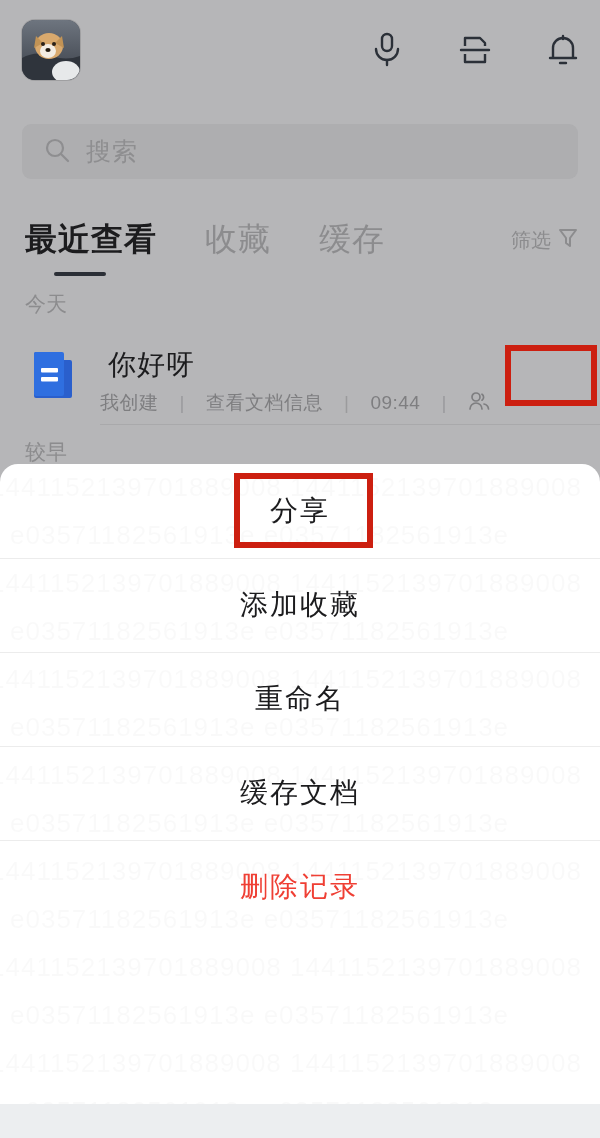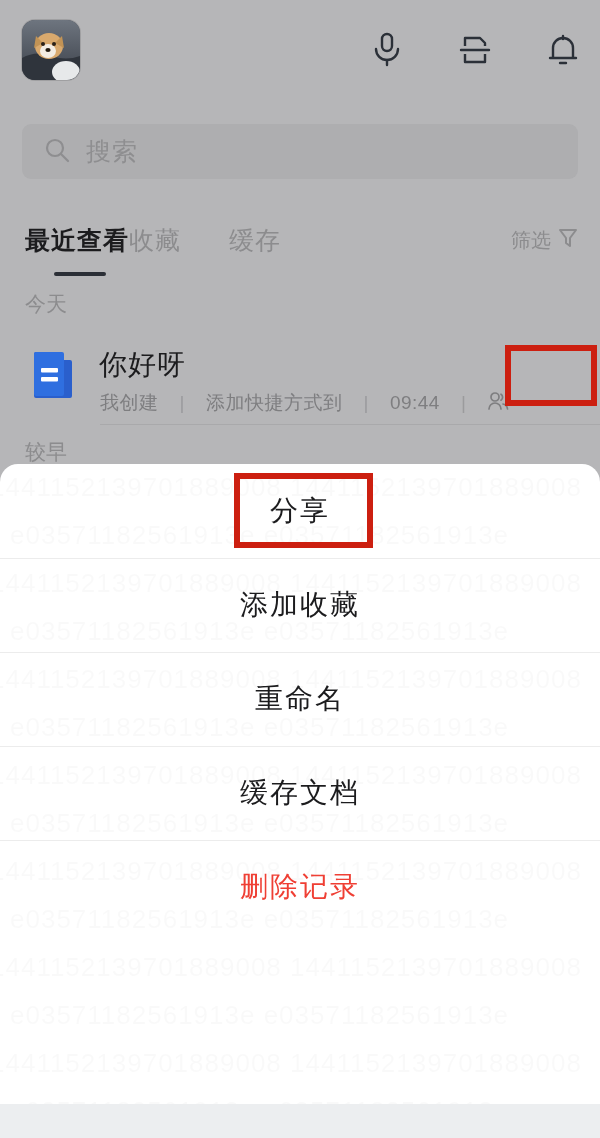--- a/index.html
+++ b/index.html
@@ -62,27 +62,27 @@
     letter-spacing: 1px;
   }
 
   
   .tabs {
     position: absolute; left: 0; top: 212px;
     width: 600px; height: 56px;
     display: flex; align-items: center;
   }
   .tab {
-    font-size: 25px;
+    font-size: 32px;
     color: #8c8c8e;
     letter-spacing: 1px;
   }
   .tab.active { color: #1c1c1e; font-weight: bold; }
   .tab-0 { margin-left: 25px; }
-  .tab-1 { }
+  .tab-1 { margin-left: 48px; }
   .tab-2 { margin-left: 48px; }
   .filter {
     margin-left: auto; margin-right: 22px;
     display: flex; align-items: center; gap: 7px;
     font-size: 20px; color: #8c8c8e;
   }
   .tab-underline {
     position: absolute; left: 54px; top: 272px;
     width: 52px; height: 4px;
     background: #2b2f36;
@@ -100,21 +100,21 @@
   
   .docrow {
     position: absolute; left: 0; top: 340px;
     width: 600px; height: 86px;
   }
   .doc-icon {
     position: absolute; left: 30px; top: 10px;
     width: 48px; height: 50px;
   }
   .doc-title {
-    position: absolute; left: 99px; top: 6px;
+    position: absolute; left: 108px; top: 6px;
     font-size: 28px; color: #1c1c1e;
     letter-spacing: 1px;
   }
   .doc-meta {
     position: absolute; left: 100px; top: 50px;
     font-size: 19px; color: #7e7e80;
     display: flex; align-items: center; gap: 21px;
     letter-spacing: 0.5px;
   }
   .meta-sep { color: #9b9b9d; }
@@ -276,21 +276,21 @@
           <path d="M6 2 h22 l6 6 v2 h6 a2 2 0 0 1 2 2 v34 a2 2 0 0 1 -2 2 h-34 a2 2 0 0 1 -2 -2 V4 a2 2 0 0 1 2 -2 z" fill="#2a5fcc"></path>
           <rect x="4" y="2" width="30" height="44" rx="2" fill="#2f6fe0"></rect>
           <rect x="11" y="18" width="17" height="4.5" rx="1" fill="#ffffff"></rect>
           <rect x="11" y="27" width="17" height="4.5" rx="1" fill="#ffffff"></rect>
         </svg>
       </span>
       <div class="doc-title">你好呀</div>
       <div class="doc-meta">
         <span>我创建</span>
         <span class="meta-sep">|</span>
-        <span>添加快捷方式到</span>
+        <span>查看文档信息</span>
         <span class="meta-sep">|</span>
         <span>09:44</span>
         <span class="meta-sep">|</span>
         <span>
           <svg width="22" height="20" viewBox="0 0 22 20" fill="none" stroke="#7e7e80" stroke-width="1.7">
             <circle cx="8" cy="6" r="4"></circle>
             <path d="M2 18 a6 6 0 0 1 12 0" stroke-linecap="round"></path>
             <path d="M14 3.2 a3.6 3.6 0 0 1 0 6" stroke-linecap="round"></path>
             <path d="M16 13 a5.6 5.6 0 0 1 4.5 5" stroke-linecap="round"></path>
           </svg>

